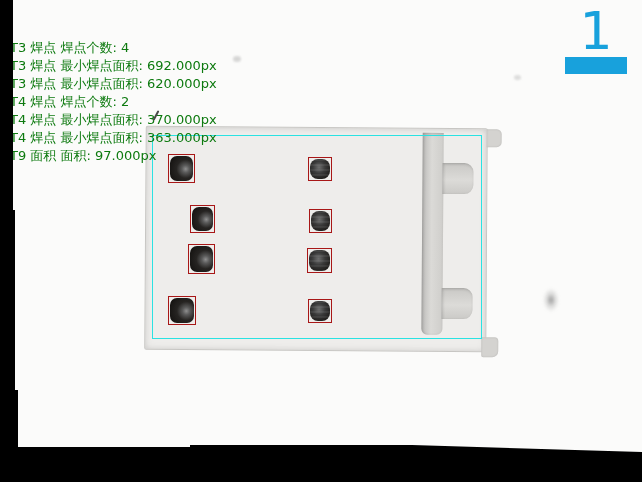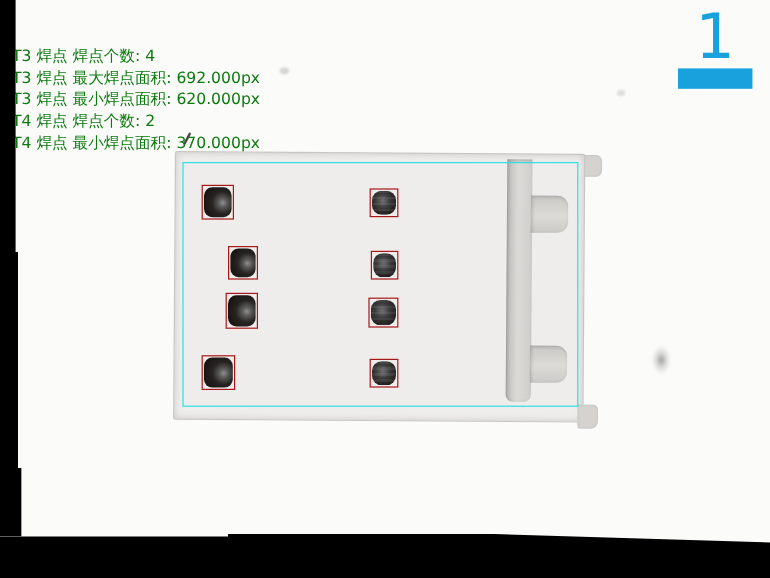--- a/index.html
+++ b/index.html
@@ -143,24 +143,26 @@
     <div class="solder-joint-blob right-style"></div>
   </div>
   <div class="detection-box" style="left:308px;top:299px;width:24px;height:24px">
     <div class="solder-joint-blob right-style"></div>
   </div>
 
   <div class="roi-rectangle"></div>
 
   <div class="results-panel">
     <div>T3 焊点 焊点个数: 4</div>
-    <div>T3 焊点 最大焊点面积: 692.000px</div>
+    <div>T3 焊点 最小焊点面积: 692.000px</div>
     <div>T3 焊点 最小焊点面积: 620.000px</div>
     <div>T4 焊点 焊点个数: 2</div>
     <div>T4 焊点 最小焊点面积: 370.000px</div>
+    <div>T4 焊点 最小焊点面积: 363.000px</div>
+    <div>T9 面积 面积: 97.000px</div>
   </div>
 
   <div class="cursor-mark"></div>
 
   <div class="step-indicator">
     <div class="step-number">1</div>
     <div class="step-underline"></div>
   </div>
 
 </div>

